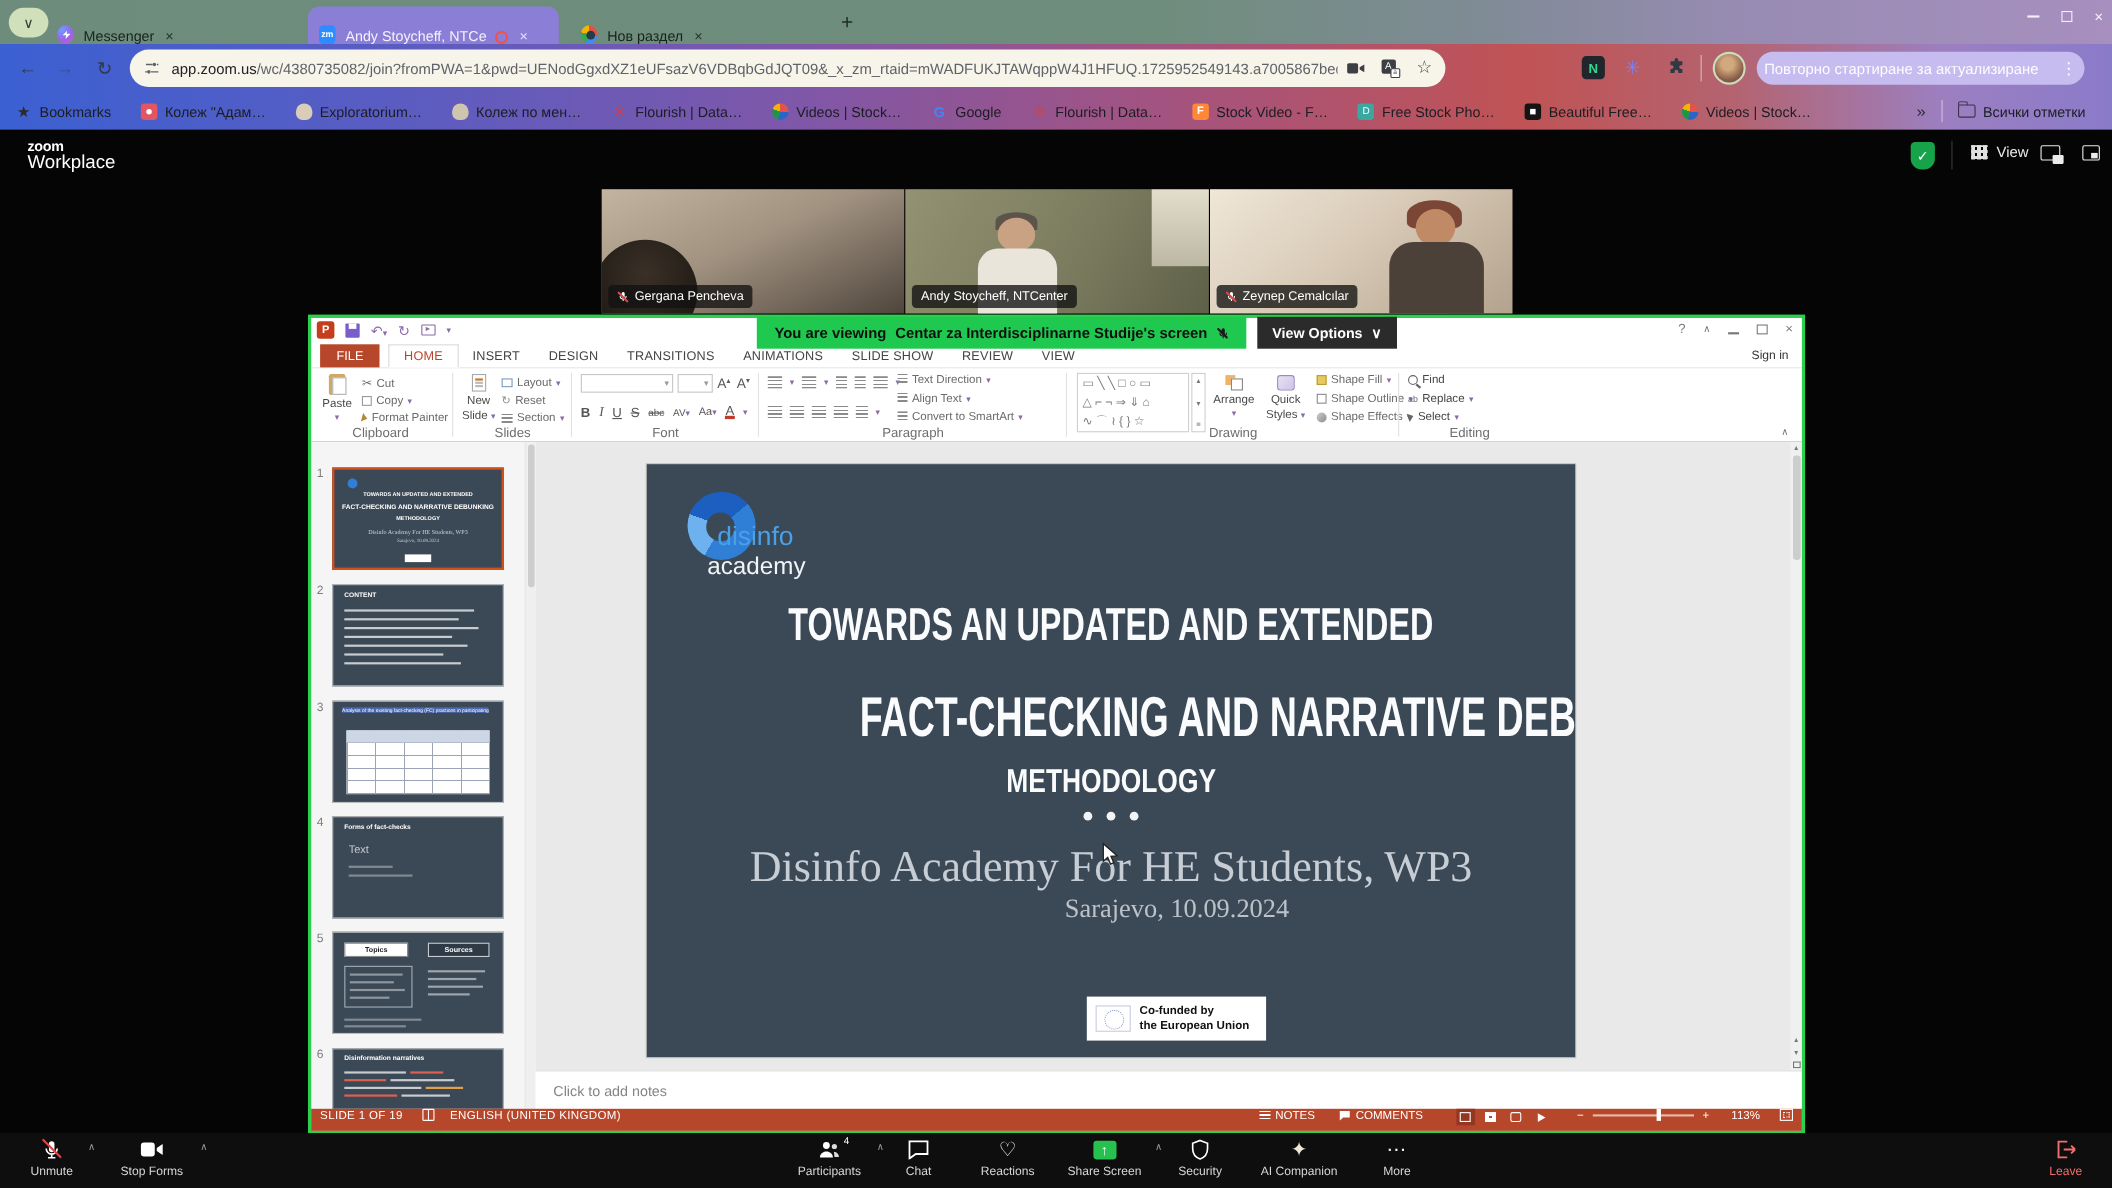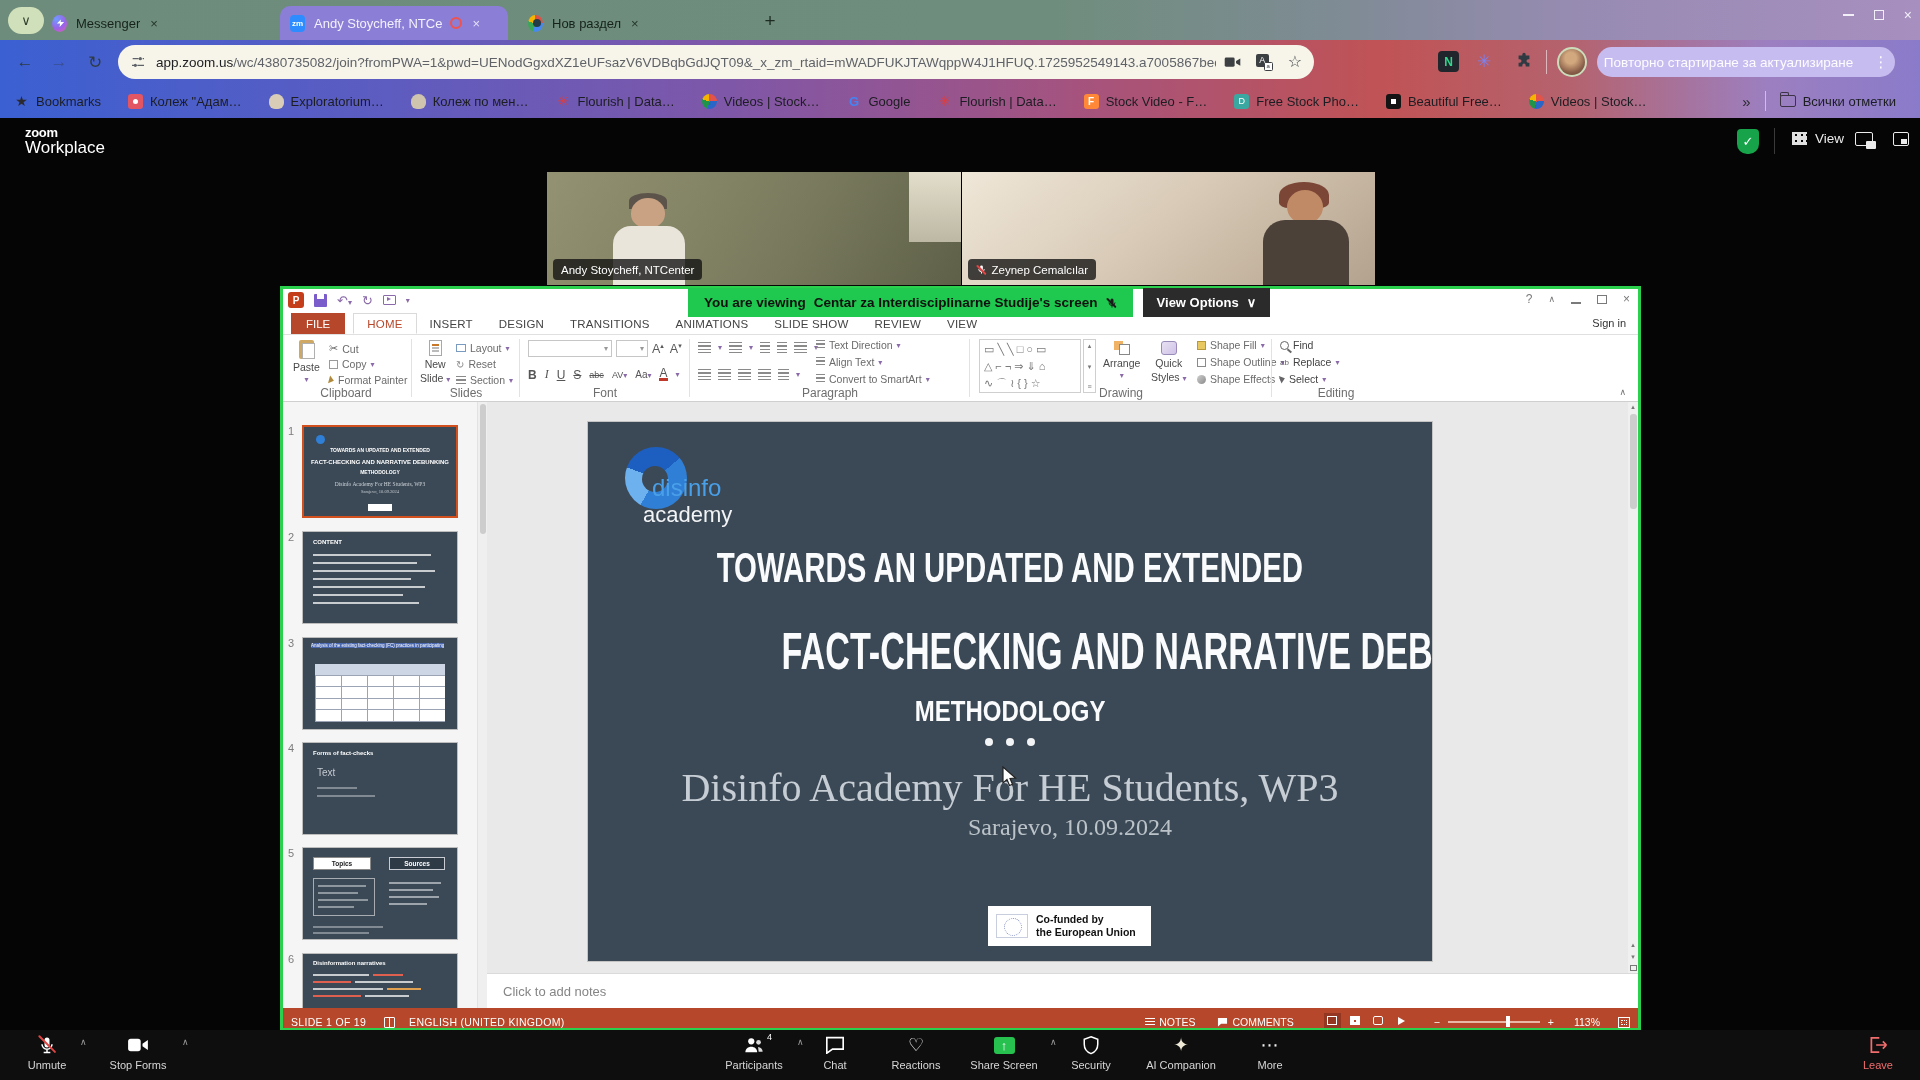--- a/index.html
+++ b/index.html
@@ -4,21 +4,21 @@
 <style>
   *{margin:0;padding:0;box-sizing:border-box}
   html,body{width:1920px;height:1080px;background:#000;font-family:"Liberation Sans",sans-serif}
   #screen{position:relative;width:1920px;height:1080px;overflow:hidden;background:#000}
 
   
   .tabbar{position:absolute;left:0;top:0;width:1920px;height:40px;
     background:linear-gradient(90deg,#6e8c7c 0%,#6f8d7d 55%,#7f8b95 70%,#978bb2 82%,#a78fbf 100%)}
   .tabsearch{position:absolute;left:8px;top:7px;width:36px;height:27px;border-radius:14px;background:#cfe0ba;
     color:#31402f;display:flex;align-items:center;justify-content:center;font-size:13px}
-  .tab{position:absolute;top:6px;height:34px;display:flex;align-items:center;padding:0 10px;font-size:13px;border-radius:10px 10px 0 0}
+  .tab{position:absolute;top:6px;height:34px;display:flex;align-items:flex-end;padding:0 10px;font-size:13px;border-radius:10px 10px 0 0}
   .tab .title{margin-left:9px;white-space:nowrap;overflow:hidden;max-width:150px}
   .tab .x{margin-left:10px;font-size:13px;opacity:.85}
   .tab1{left:42px;width:228px;color:#16231b}
   .tab2{left:280px;width:228px;background:#8b7ed6;color:#f3f1fb}
   .tab3{left:518px;width:230px;color:#16231b}
   .fav{width:15px;height:17px;border-radius:50%;flex:0 0 auto;position:relative}
   .fav-msg{background:radial-gradient(circle at 30% 25%,#6f9bff 0%,#9a63e8 55%,#e45bb0 100%)}
   .fav-msg i{position:absolute;left:4px;top:4px;width:9px;height:9px;background:#fff;
     clip-path:polygon(55% 10%,10% 55%,45% 55%,40% 95%,90% 40%,52% 40%)}
   .fav-zm{border-radius:4px;background:#2d8cff;color:#fff;font-size:8px;font-weight:700;display:flex;align-items:center;justify-content:center}
@@ -147,21 +147,21 @@
   .panelsb i{display:block;margin:2px 1.5px;height:130px;background:#cdcdcd;border-radius:3px}
   .thumb{position:absolute;left:19px;width:156px;height:93px;background:#3b4855;border:1px solid #bdbdbd;overflow:hidden}
   .thumb.sel{border:2px solid #d2501e}
   .tnum{position:absolute;left:5px;font-size:11px;color:#7c7c7c}
   .bar{position:absolute;height:2px;background:rgba(255,255,255,.72)}
   .canvasarea{position:absolute;left:204px;top:113px;width:1141px;height:571px;background:#e9e9e9}
   .vsb{position:absolute;left:1345px;top:113px;width:10px;height:571px;background:#f0f0f0;font-size:7px;color:#777;text-align:center}
   .vsb .vthumb{position:absolute;left:1.5px;top:12px;width:7px;height:95px;background:#cdcdcd;border-radius:3px}
   .vsb .nav{position:absolute;left:0;bottom:2px;width:100%;display:flex;flex-direction:column;gap:4px;align-items:center}
   .pnotes{position:absolute;left:204px;top:684px;width:1151px;height:35px;background:#fff;border-top:1px solid #dadada;display:flex;align-items:center;padding-left:16px;font-size:13px;color:#858585}
-  .pstatus{position:absolute;left:0;top:719px;width:100%;height:20px;background:#b7472a;color:#fff;display:flex;align-items:flex-end;font-size:10.5px;padding:0 8px;gap:8px}
+  .pstatus{position:absolute;left:0;top:719px;width:100%;height:20px;background:#b7472a;color:#fff;display:flex;align-items:flex-start;font-size:10.5px;padding:0 8px;gap:8px}
   .bookic{width:11px;height:11px;border:1.3px solid #fff;border-radius:1px;position:relative}
   .bookic::before{content:"";position:absolute;left:4px;top:0;width:1.2px;height:100%;background:#fff}
   .svic{width:17px;height:15px;display:flex;align-items:center;justify-content:center}
   .svic.on{background:#943722}
   .svsq{width:10px;height:9px;border:1.3px solid #fff}
   .sv4{width:10px;height:9px;background:
       repeating-linear-gradient(90deg,#fff 0 4px,transparent 4px 6px),
       repeating-linear-gradient(0deg,#fff 0 3.5px,transparent 3.5px 5.5px)}
   .svplay{width:0;height:0;border-left:7px solid #fff;border-top:4.5px solid transparent;border-bottom:4.5px solid transparent}
   .ztrack{width:92px;height:1.5px;background:rgba(255,230,220,.7);position:relative}
@@ -365,20 +365,30 @@
     <div class="zshield">✓</div>
     <div class="zhdiv"></div>
     <div class="zview">
         <span class="gridic"></span>
         <span>View</span>
       </div>
     <div class="zpip"></div>
     <div class="zexp"></div>
 
     <div class="strip">
+      <div class="tile tile1">
+        <div class="p1"></div>
+        <div class="nametag">
+          <span class="mutemini"><svg width="11" height="11" viewBox="0 0 24 24">
+                <path d="M12 3a3 3 0 0 1 3 3v6a3 3 0 0 1-6 0V6a3 3 0 0 1 3-3z" fill="#fff"></path>
+                <path d="M6 11a6 6 0 0 0 12 0M12 17v4" stroke="#fff" stroke-width="2" fill="none"></path>
+              </svg><span class="slash"></span></span>
+          <span>Gergana Pencheva</span>
+        </div>
+      </div>
       <div class="tile tile2">
         <div class="win"></div>
         <div class="hair"></div>
           <div class="head"></div>
           <div class="body"></div>
         <div class="nametag">
             <span>Andy Stoycheff, NTCenter</span>
           </div>
       </div>
       <div class="tile tile4">

